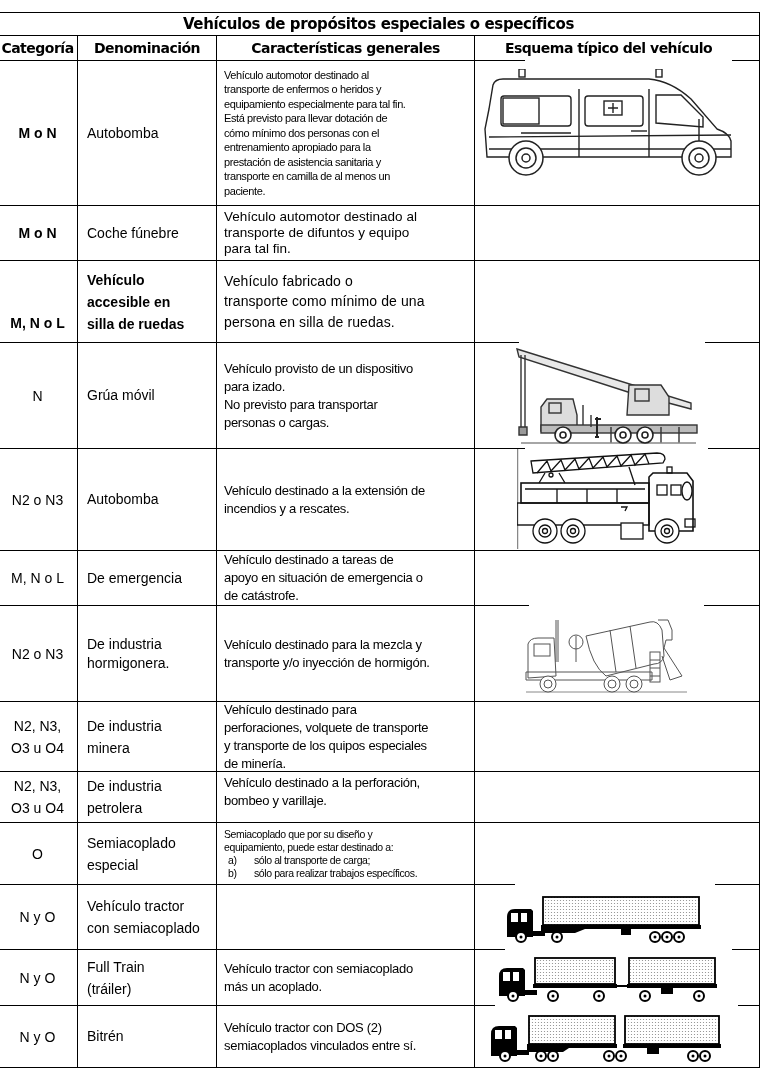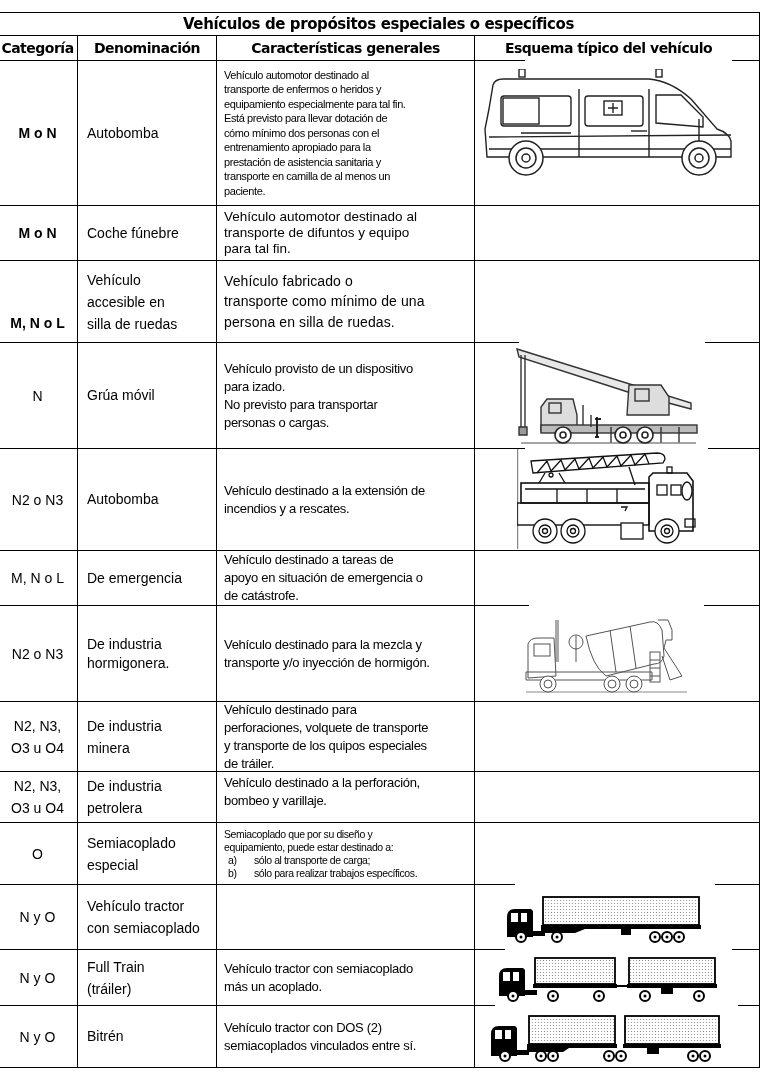--- a/index.html
+++ b/index.html
@@ -102,21 +102,21 @@
     <div class="cell c3 car mid">
       <div>Vehículo automotor destinado al</div>
       <div>transporte de difuntos y equipo</div>
       <div>para tal fin.</div>
     </div>
     <div class="cell c4"></div>
   </div>
 
   <div class="row" style="top:249px;height:82px;">
     <div class="cell c1 cat bold" style="align-items:flex-end;padding-bottom:8px;">M, N o L</div>
-    <div class="cell c2 den tall" style="padding-right:26px;">Vehículo accesible en silla de ruedas</div>
+    <div class="cell c2 den tall" style="padding-right:26px;font-weight:bold;">Vehículo accesible en silla de ruedas</div>
     <div class="cell c3 car big">
       <div>Vehículo fabricado o</div>
       <div>transporte como mínimo de una</div>
       <div>persona en silla de ruedas.</div>
     </div>
     <div class="cell c4"></div>
   </div>
 
   <div class="row" style="top:331px;height:106px;">
     <div class="cell c1 cat">N</div>
@@ -254,21 +254,21 @@
     </div>
   </div>
 
   <div class="row" style="top:690px;height:70px;">
     <div class="cell c1 cat" style="padding:0 10px;">N2, N3, O3 u O4</div>
     <div class="cell c2 den tall" style="padding-right:40px;">De industria minera</div>
     <div class="cell c3 car">
       <div>Vehículo destinado para</div>
       <div>perforaciones, volquete de transporte</div>
       <div>y transporte de los quipos especiales</div>
-      <div>de tráiler.</div>
+      <div>de minería.</div>
     </div>
     <div class="cell c4"></div>
   </div>
 
   <div class="row" style="top:760px;height:51px;">
     <div class="cell c1 cat" style="padding:0 10px;">N2, N3, O3 u O4</div>
     <div class="cell c2 den tall" style="padding-right:40px;">De industria petrolera</div>
     <div class="cell c3 car" style="justify-content:flex-start;padding-top:2px;">
       <div>Vehículo destinado a la perforación,</div>
       <div>bombeo y varillaje.</div>

